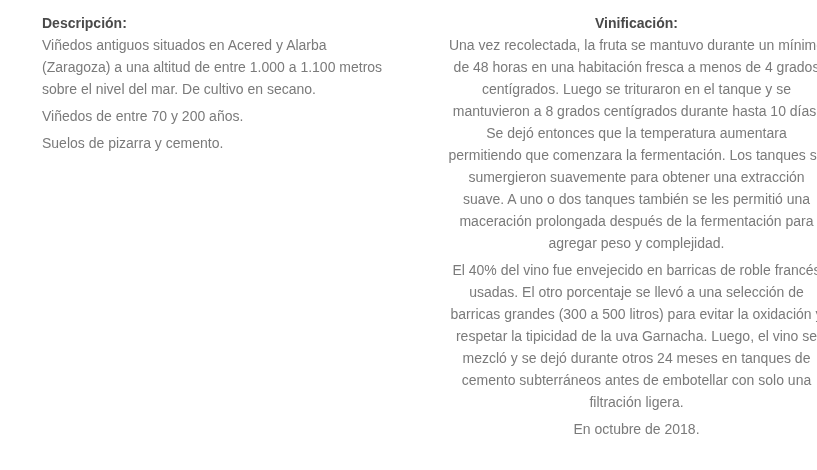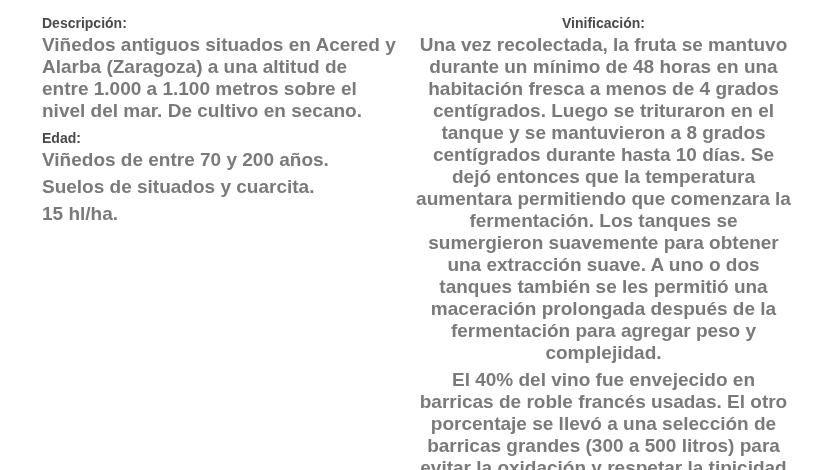--- a/index.html
+++ b/index.html
@@ -11,59 +11,57 @@
   html, body {
     background: var(--page-bg);
     font-family: "Liberation Sans", "DejaVu Sans", sans-serif;
   }
   .page {
     width: 817px;
     height: 470px;
     background: var(--page-bg);
     padding: 12px 7px 0 42px;
     display: flex;
-    gap: 17px;
+    gap: 50px;
     overflow: hidden;
   }
   .col { flex: 0 0 auto; }
   .col-left  { width: 356px; }
   .col-right { width: 377px; text-align: center; }
   .section { margin-bottom: 5px; }
   .section h3 {
     font-size: 14px;
     line-height: 22px;
     font-weight: 700;
     color: var(--heading-text);
   }
   .section p {
-    font-size: 19px;
+    font-size: 14px;
     line-height: 22px;
-    font-weight: 700;
+    font-weight: 400;
     color: var(--body-text);
   }
 </style>
 </head>
 <body>
 
 <div class="page">
 
   <div class="col col-left">
     <div class="section">
       <h3>Descripción:</h3>
       <p>Viñedos antiguos situados en Acered y Alarba (Zaragoza) a una altitud de entre 1.000 a 1.100 metros sobre el nivel del mar. De cultivo en secano.</p>
     </div>
     <div class="section">
-      <h3>Edad:</h3>
       <p>Viñedos de entre 70 y 200 años.</p>
     </div>
     <div class="section">
-      <p>Suelos de situados y cuarcita.</p>
+      <p>Suelos de pizarra y cemento.</p>
     </div>
     <div class="section">
-      <p>15 hl/ha.</p>
     </div>
   </div>
 
   <div class="col col-right">
     <div class="section">
       <h3>Vinificación:</h3>
       <p>Una vez recolectada, la fruta se mantuvo durante un mínimo de 48 horas en una habitación fresca a menos de 4 grados centígrados. Luego se trituraron en el tanque y se mantuvieron a 8 grados centígrados durante hasta 10 días. Se dejó entonces que la temperatura aumentara permitiendo que comenzara la fermentación. Los tanques se sumergieron suavemente para obtener una extracción suave. A uno o dos tanques también se les permitió una maceración prolongada después de la fermentación para agregar peso y complejidad.</p>
     </div>
     <div class="section">
       <p>El 40% del vino fue envejecido en barricas de roble francés usadas. El otro porcentaje se llevó a una selección de barricas grandes (300 a 500 litros) para evitar la oxidación y respetar la tipicidad de la uva Garnacha. Luego, el vino se mezcló y se dejó durante otros 24 meses en tanques de cemento subterráneos antes de embotellar con solo una filtración ligera.</p>

